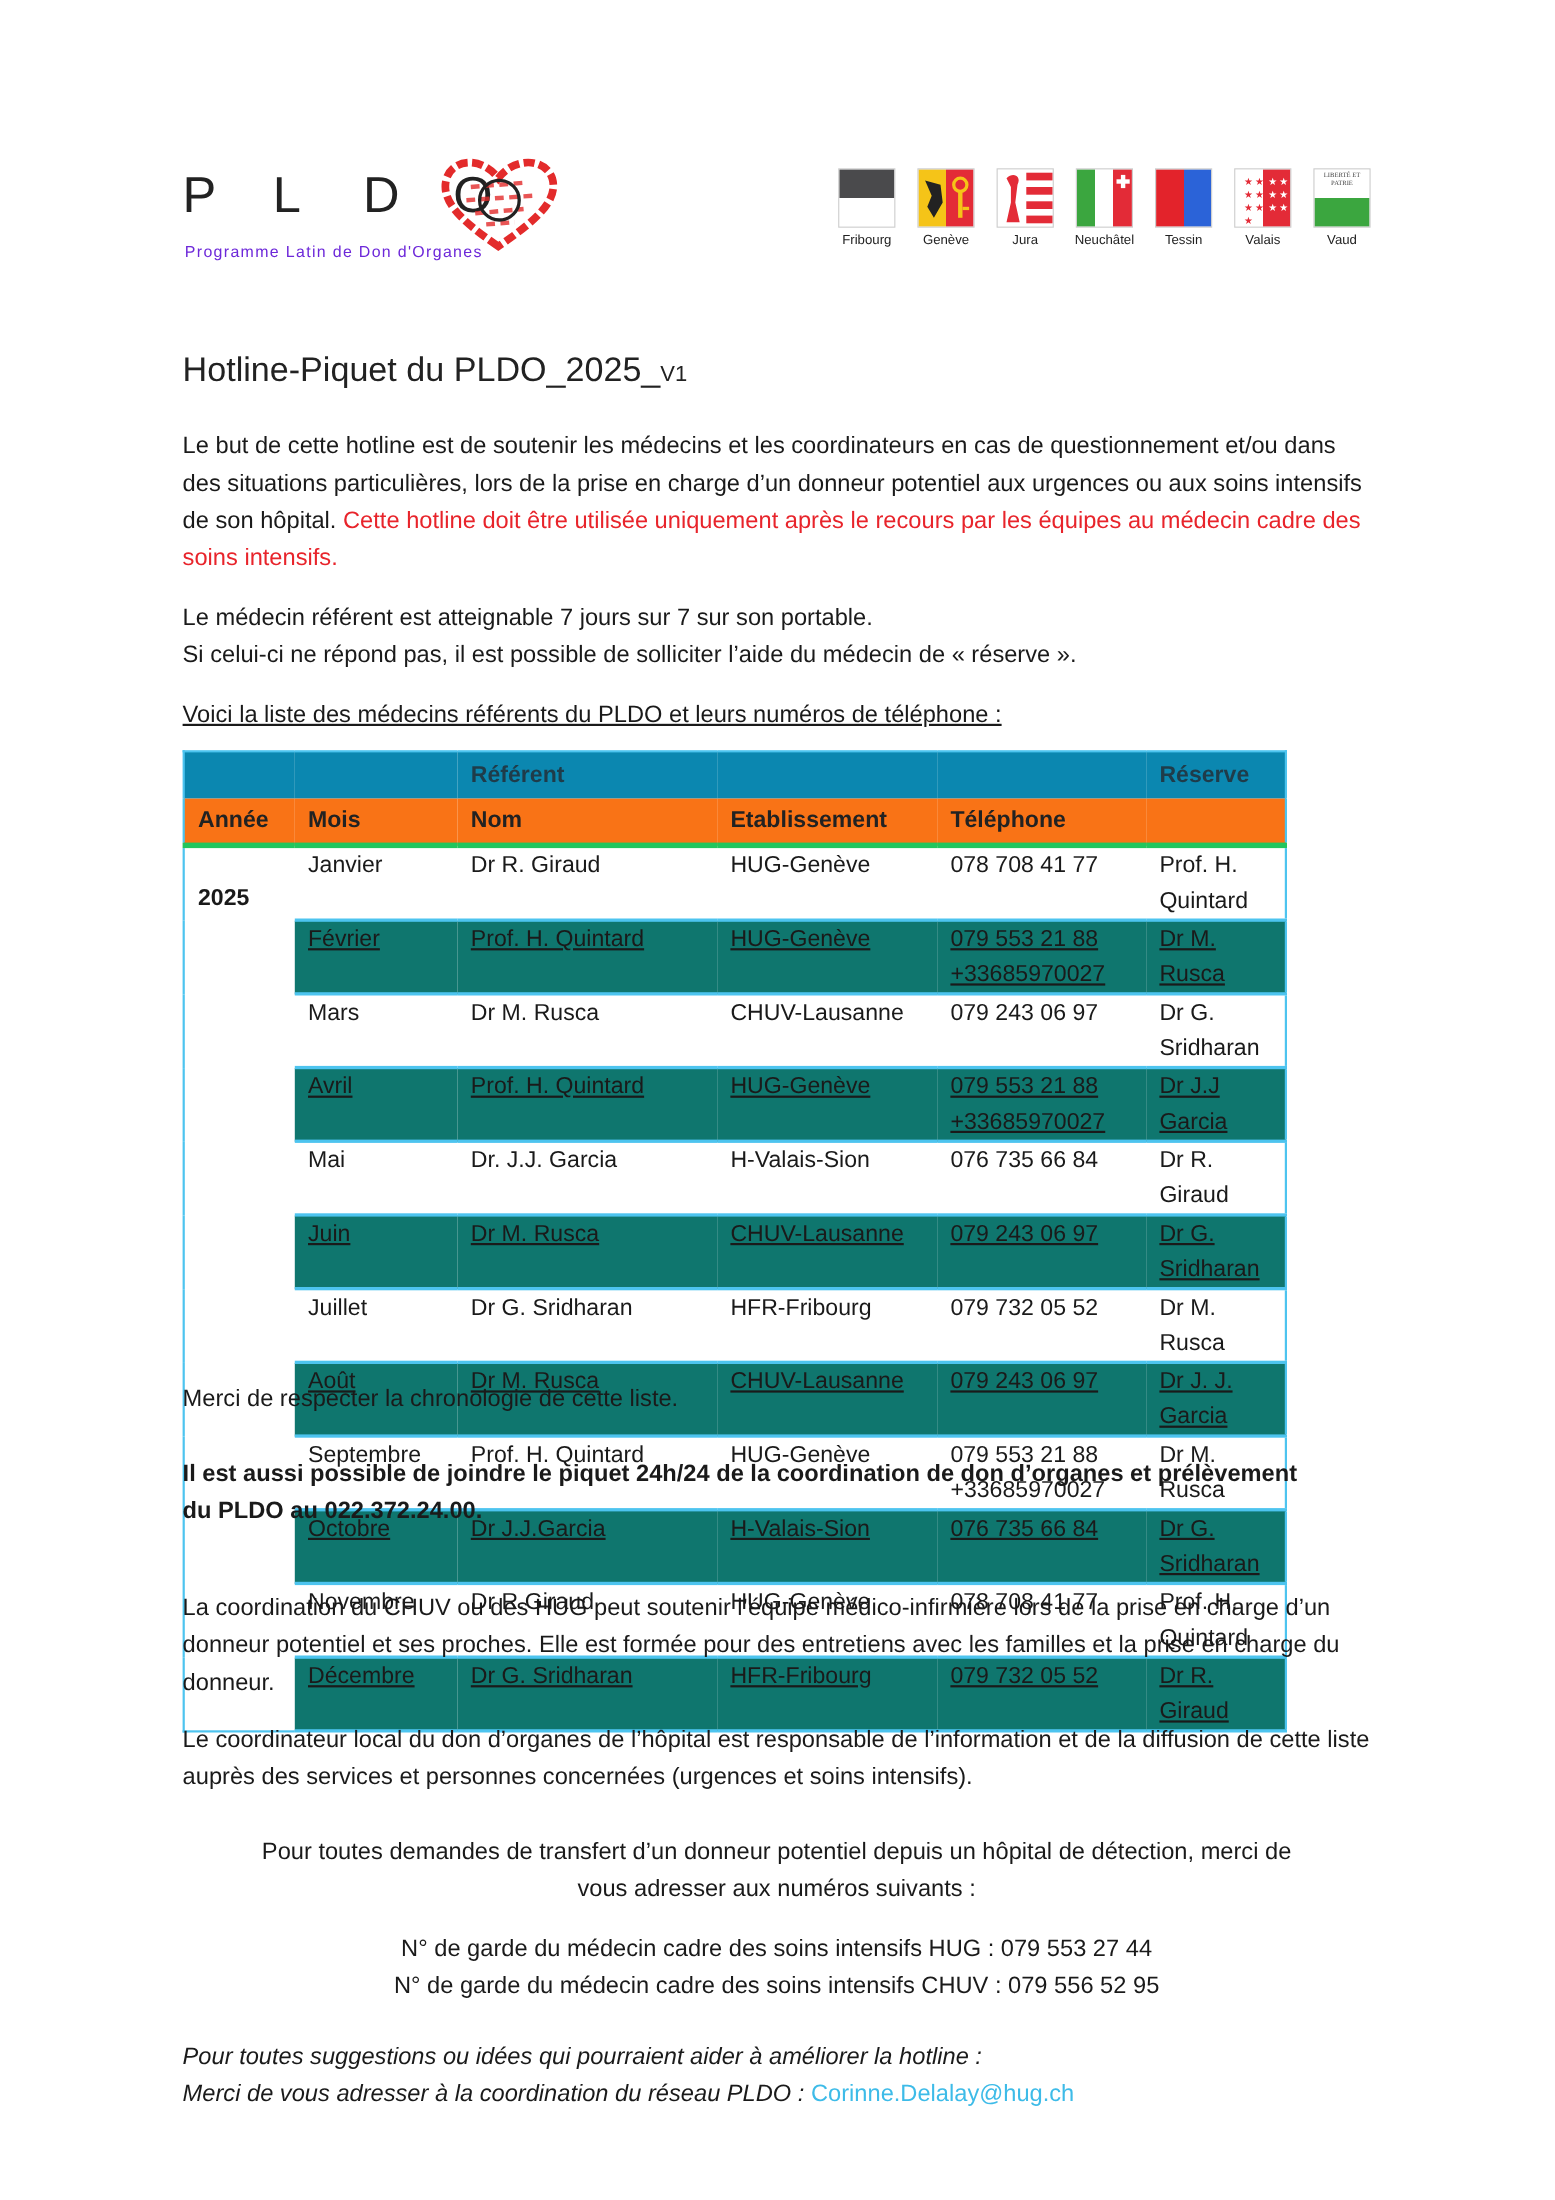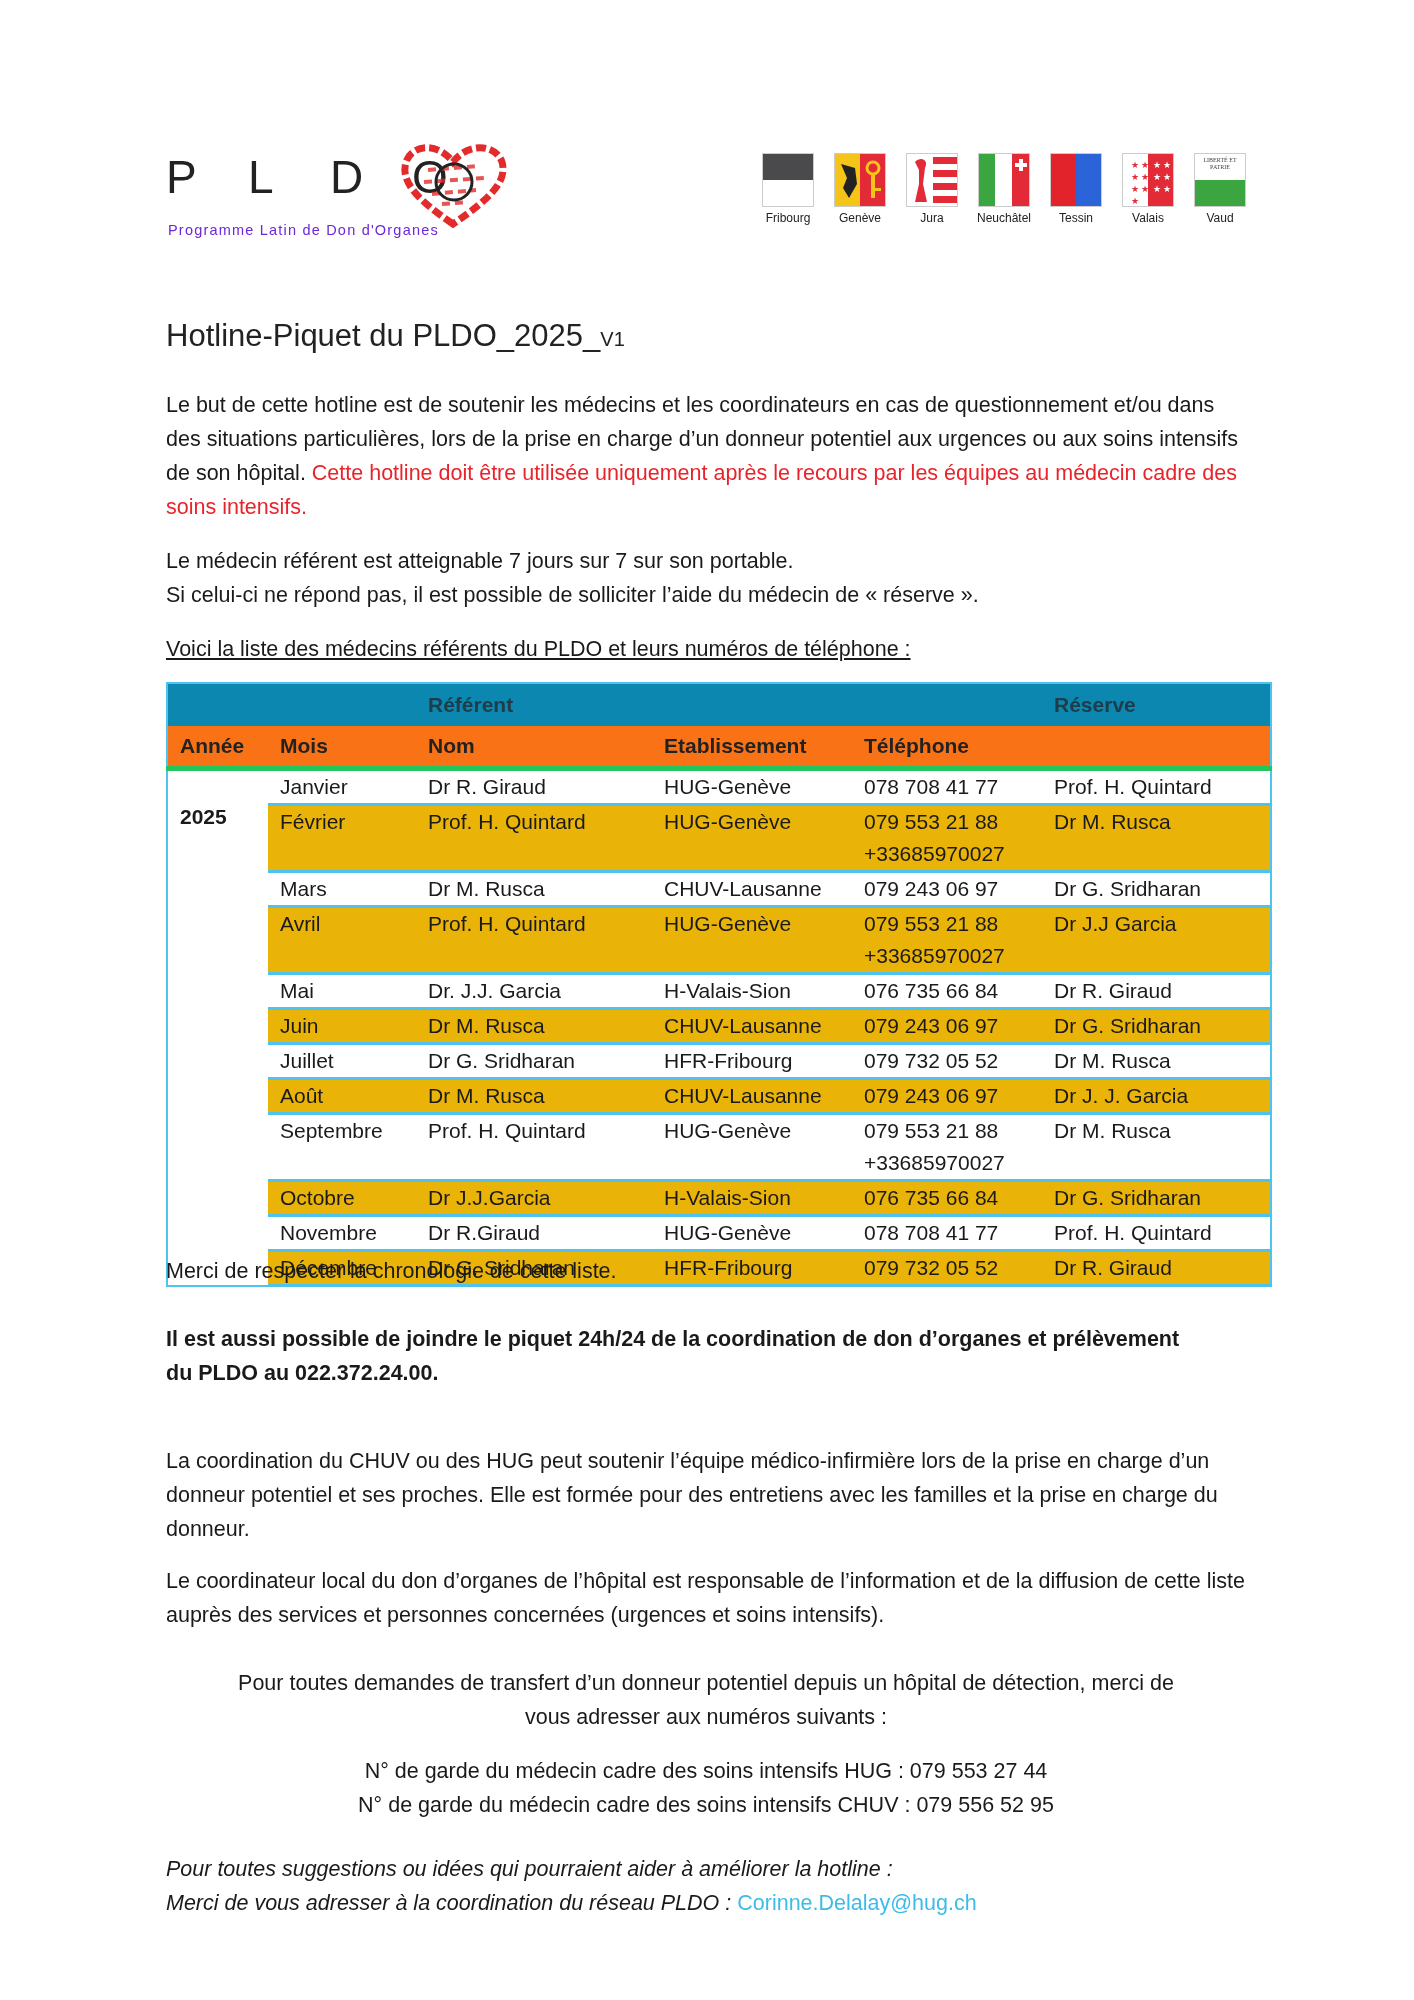--- a/index.html
+++ b/index.html
@@ -26,26 +26,26 @@
   
   .para { left: 166px; width: 1080px; font-size: 21.5px; line-height: 34px; color: #1a1a1a; }
   .red { color: #e8242b; }
   .bold { font-weight: bold; }
   .underline { text-decoration: underline; }
   .italic { font-style: italic; }
   .link { color: #3dbbe8; }
   .center { text-align: center; }
 
   
-  .tbl { left: 166px; top: 682px; width: 1106px; border-collapse: collapse; font-size: 21px; border: 2px solid #4dc4ef; }
+  .tbl { left: 166px; top: 682px; width: 1004px; border-collapse: collapse; font-size: 21px; border: 2px solid #4dc4ef; }
   .tbl td { padding: 0 0 0 12px; height: 32px; vertical-align: top; line-height: 32px; }
   .tbl tr.hdr1 td { background: #0b87b0; height: 42px; line-height: 42px; font-weight: bold; color: #1f3c4a; }
   .tbl tr.hdr2 td { background: #f97316; height: 40px; line-height: 40px; font-weight: bold; color: #222; border-bottom: 5px solid #22c55e; }
   .tbl tr.row td.c { border-bottom: 3px solid #4dc4ef; }
-  .tbl tr.row.alt td.c { background: #eab308; }
+  .tbl tr.row.alt td.c { background: #0f766e; text-decoration: underline; }
   .tbl td.year { font-weight: bold; vertical-align: top; padding-top: 30px; border-right: none; }
   .c1 { width: 88px; } .c2 { width: 136px; } .c3 { width: 224px; } .c4 { width: 188px; } .c5 { width: 178px; }
 </style>
 </head>
 <body>
 
 <div class="abs logo-letters">
   <span>P</span><span>L</span><span>D</span><span>O</span>
 </div>
 <svg class="abs logo-heart" viewBox="0 0 110 90">

